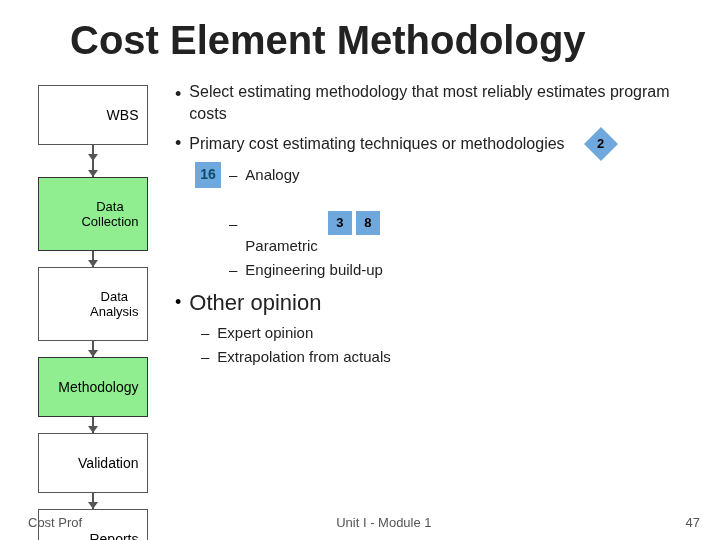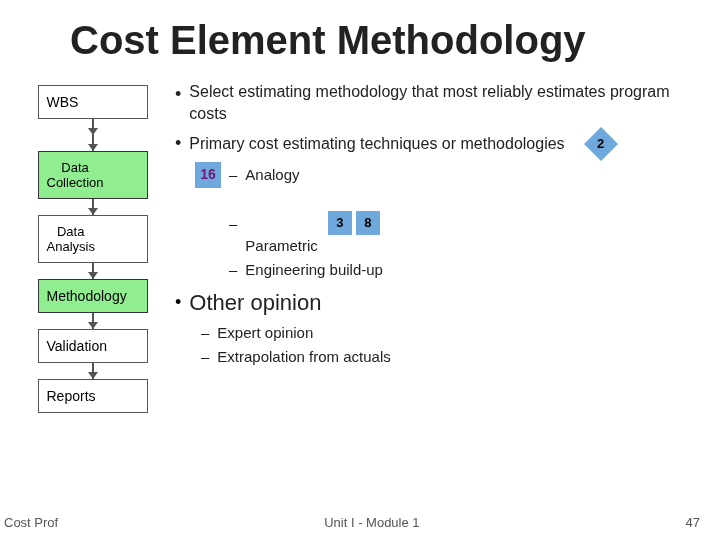--- a/index.html
+++ b/index.html
@@ -40,27 +40,27 @@
       align-items: center;
       width: 145px;
       flex-shrink: 0;
       margin-top: 4px;
     }
 
     .flow-box {
       border: 1.5px solid #555;
       background: #fff;
       text-align: center;
-      padding: 8px 8px;
+      padding: 21px 8px;
       font-size: 14px;
       width: 110px;
       min-height: 30px;
       display: flex;
       align-items: center;
-      justify-content: flex-start;
+      justify-content: flex-end;
     }
 
     .flow-box.highlighted {
       background: #90ee90;
       border-color: #333;
     }
 
     .flow-arrow {
       width: 2px;
       height: 16px;
@@ -135,21 +135,21 @@
 
     .number-16 {
       display: inline-flex;
       align-items: center;
       justify-content: center;
       width: 26px;
       height: 26px;
       background: #6fa8dc;
       font-size: 14px;
       font-weight: bold;
-      color: #701a75;
+      color: #0c4a6e;
       margin-right: 8px;
       flex-shrink: 0;
     }
 
     .other-methods-row {
       display: flex;
       align-items: center;
       margin-top: 8px;
       margin-bottom: 6px;
     }
@@ -161,21 +161,21 @@
 
     .other-methods-text {
       font-size: 22px;
       font-weight: normal;
       color: #222;
     }
 
     .footer {
       position: absolute;
       bottom: 10px;
-      left: 4px;
+      left: 28px;
       right: 20px;
       display: flex;
       justify-content: space-between;
       font-size: 13px;
       color: #555;
     }
 
     .parametric-row {
       display: flex;
       align-items: center;

